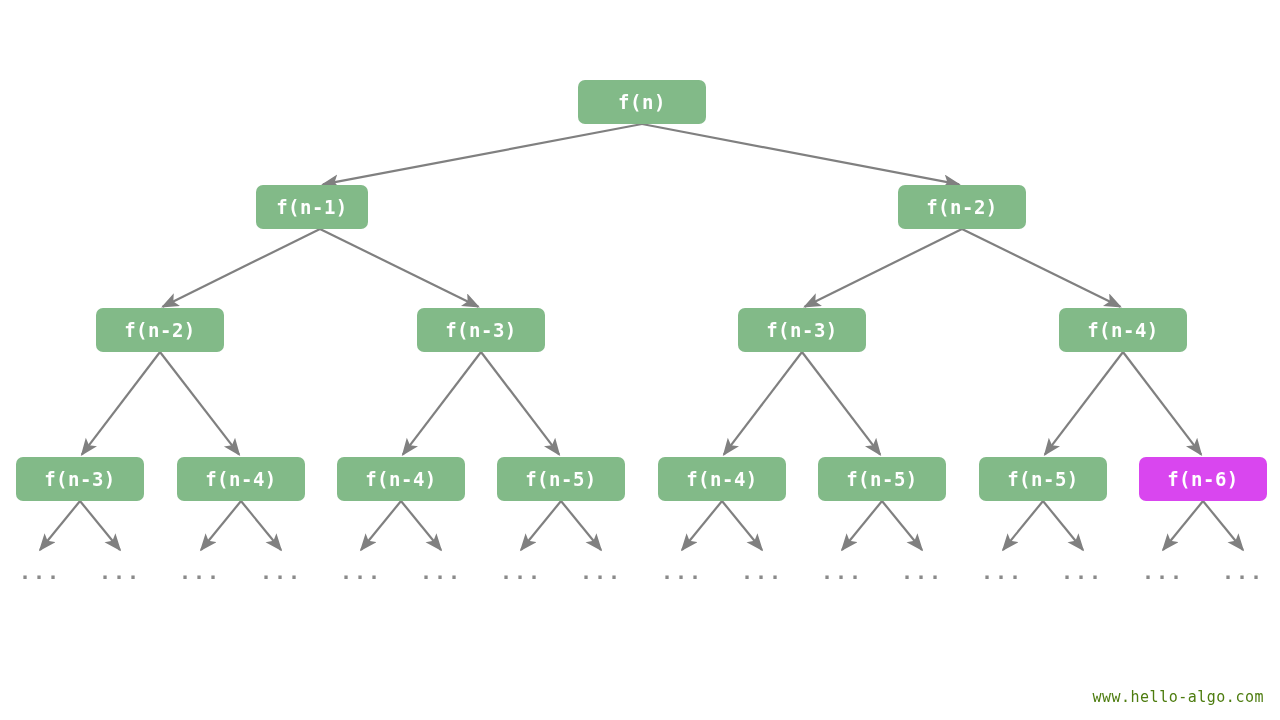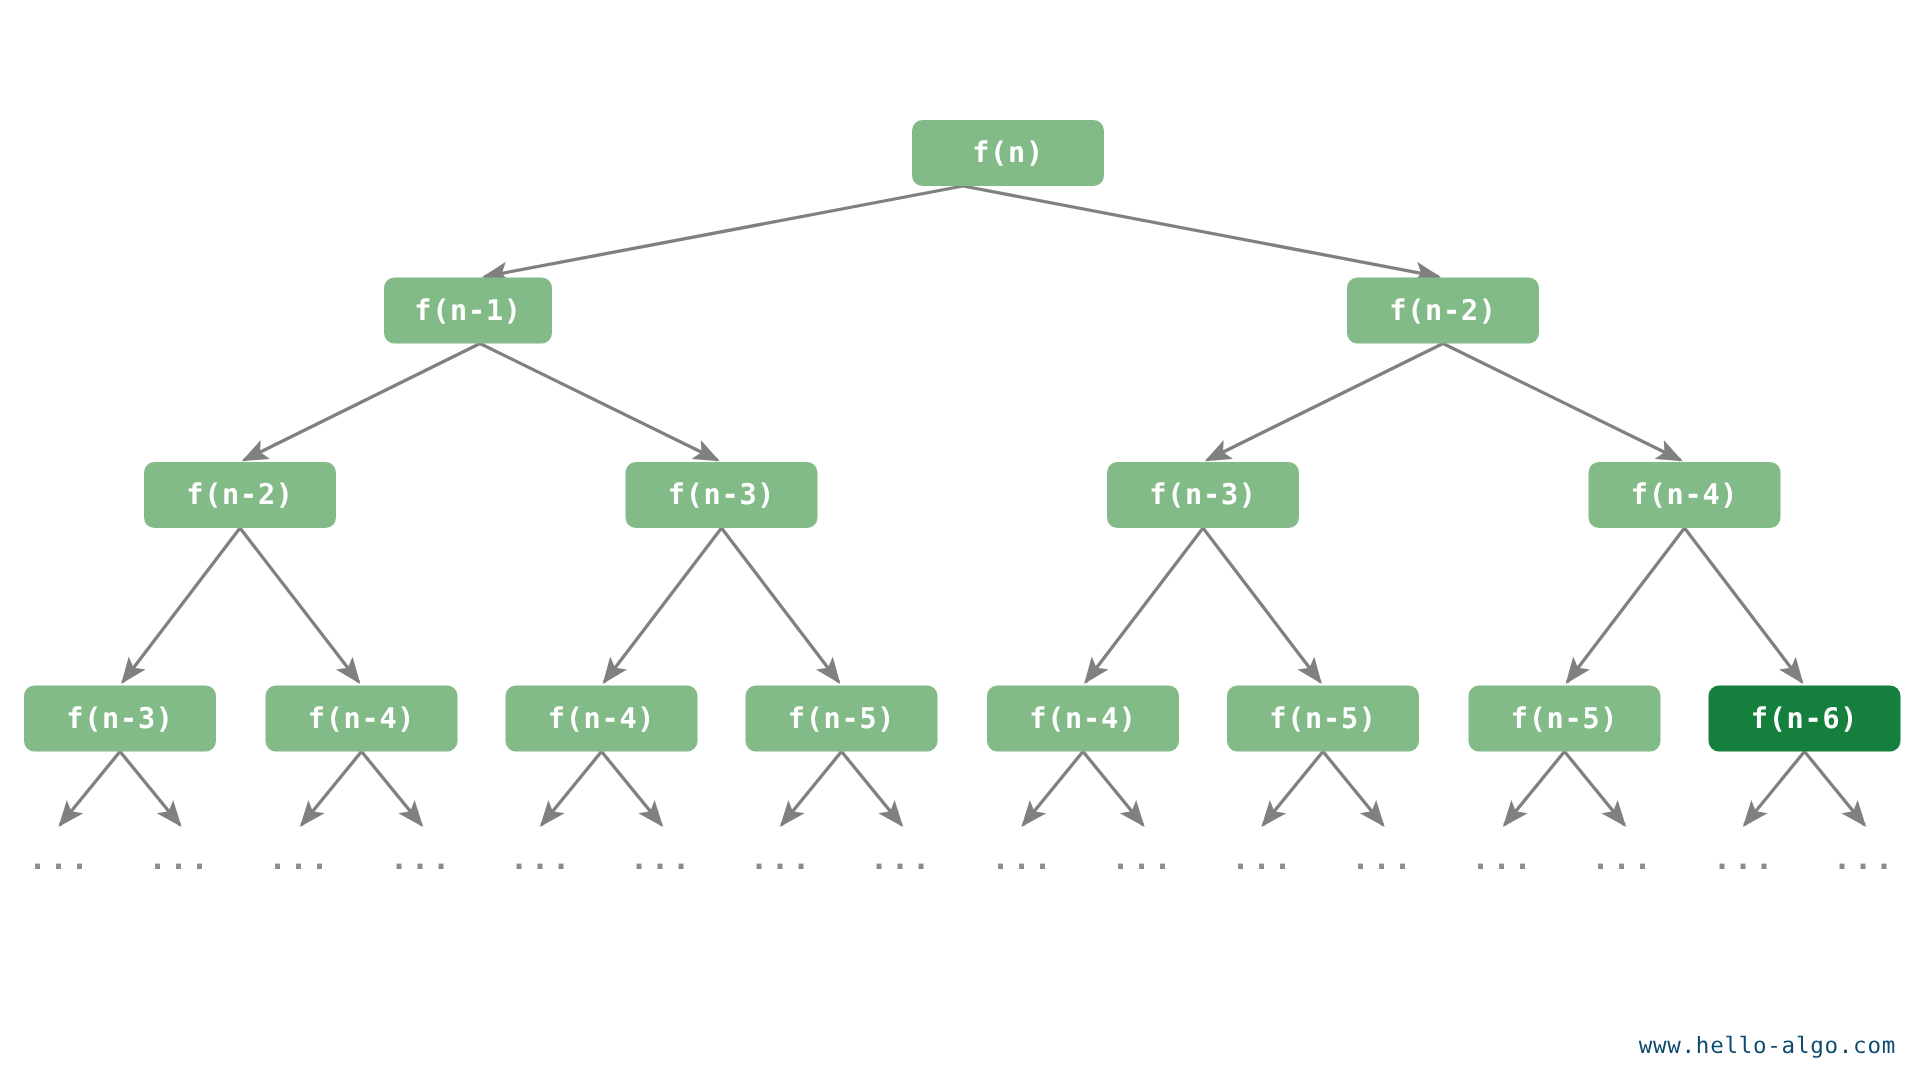--- a/index.html
+++ b/index.html
@@ -51,21 +51,21 @@
     display: flex;
     align-items: center;
     justify-content: center;
     white-space: nowrap;
     z-index: 2;
   }
   #watermark {
     position: absolute;
     right: 16px;
     bottom: 14px;
-    color: #0c4a6e;
+    color: #4d7c0f;
     font-family: "DejaVu Sans Mono", monospace;
     font-size: 15px;
     letter-spacing: 0.5px;
     white-space: nowrap;
   }
 </style>
 </head>
 <body>
 
 <div id="canvas">
@@ -104,35 +104,35 @@
         <line x1="882" y1="501" x2="842" y2="550" stroke="#808080" stroke-width="2.2" marker-end="url(#arrowhead)"></line>
         <line x1="882" y1="501" x2="922" y2="550" stroke="#808080" stroke-width="2.2" marker-end="url(#arrowhead)"></line>
         <line x1="1043" y1="501" x2="1003" y2="550" stroke="#808080" stroke-width="2.2" marker-end="url(#arrowhead)"></line>
         <line x1="1043" y1="501" x2="1083" y2="550" stroke="#808080" stroke-width="2.2" marker-end="url(#arrowhead)"></line>
         <line x1="1203" y1="501" x2="1163" y2="550" stroke="#808080" stroke-width="2.2" marker-end="url(#arrowhead)"></line>
         <line x1="1203" y1="501" x2="1243" y2="550" stroke="#808080" stroke-width="2.2" marker-end="url(#arrowhead)"></line>
       </g>
   </svg>
 
   <div id="node-layer">
-      <div class="node" style="left: 608px; top: 80px; width: 128px; height: 44px; background: rgb(130, 186, 136); color: rgb(255, 255, 255);">f(n)</div>
+      <div class="node" style="left: 578px; top: 80px; width: 128px; height: 44px; background: rgb(130, 186, 136); color: rgb(255, 255, 255);">f(n)</div>
       <div class="node" style="left: 256px; top: 185px; width: 112px; height: 44px; background: rgb(130, 186, 136); color: rgb(255, 255, 255);">f(n-1)</div>
       <div class="node" style="left: 898px; top: 185px; width: 128px; height: 44px; background: rgb(130, 186, 136); color: rgb(255, 255, 255);">f(n-2)</div>
       <div class="node" style="left: 96px; top: 308px; width: 128px; height: 44px; background: rgb(130, 186, 136); color: rgb(255, 255, 255);">f(n-2)</div>
       <div class="node" style="left: 417px; top: 308px; width: 128px; height: 44px; background: rgb(130, 186, 136); color: rgb(255, 255, 255);">f(n-3)</div>
       <div class="node" style="left: 738px; top: 308px; width: 128px; height: 44px; background: rgb(130, 186, 136); color: rgb(255, 255, 255);">f(n-3)</div>
       <div class="node" style="left: 1059px; top: 308px; width: 128px; height: 44px; background: rgb(130, 186, 136); color: rgb(255, 255, 255);">f(n-4)</div>
       <div class="node" style="left: 16px; top: 457px; width: 128px; height: 44px; background: rgb(130, 186, 136); color: rgb(255, 255, 255);">f(n-3)</div>
       <div class="node" style="left: 177px; top: 457px; width: 128px; height: 44px; background: rgb(130, 186, 136); color: rgb(255, 255, 255);">f(n-4)</div>
       <div class="node" style="left: 337px; top: 457px; width: 128px; height: 44px; background: rgb(130, 186, 136); color: rgb(255, 255, 255);">f(n-4)</div>
       <div class="node" style="left: 497px; top: 457px; width: 128px; height: 44px; background: rgb(130, 186, 136); color: rgb(255, 255, 255);">f(n-5)</div>
       <div class="node" style="left: 658px; top: 457px; width: 128px; height: 44px; background: rgb(130, 186, 136); color: rgb(255, 255, 255);">f(n-4)</div>
       <div class="node" style="left: 818px; top: 457px; width: 128px; height: 44px; background: rgb(130, 186, 136); color: rgb(255, 255, 255);">f(n-5)</div>
       <div class="node" style="left: 979px; top: 457px; width: 128px; height: 44px; background: rgb(130, 186, 136); color: rgb(255, 255, 255);">f(n-5)</div>
-      <div class="node" style="left: 1139px; top: 457px; width: 128px; height: 44px; background: #15803d; color: rgb(255, 255, 255);">f(n-6)</div>
+      <div class="node" style="left: 1139px; top: 457px; width: 128px; height: 44px; background: #d946ef; color: rgb(255, 255, 255);">f(n-6)</div>
       <div class="ellipsis" style="left: 10px; top: 560px; width: 60px; height: 24px; color: rgb(138, 138, 138);">...</div>
       <div class="ellipsis" style="left: 90px; top: 560px; width: 60px; height: 24px; color: rgb(138, 138, 138);">...</div>
       <div class="ellipsis" style="left: 170px; top: 560px; width: 60px; height: 24px; color: rgb(138, 138, 138);">...</div>
       <div class="ellipsis" style="left: 251px; top: 560px; width: 60px; height: 24px; color: rgb(138, 138, 138);">...</div>
       <div class="ellipsis" style="left: 331px; top: 560px; width: 60px; height: 24px; color: rgb(138, 138, 138);">...</div>
       <div class="ellipsis" style="left: 411px; top: 560px; width: 60px; height: 24px; color: rgb(138, 138, 138);">...</div>
       <div class="ellipsis" style="left: 491px; top: 560px; width: 60px; height: 24px; color: rgb(138, 138, 138);">...</div>
       <div class="ellipsis" style="left: 571px; top: 560px; width: 60px; height: 24px; color: rgb(138, 138, 138);">...</div>
       <div class="ellipsis" style="left: 652px; top: 560px; width: 60px; height: 24px; color: rgb(138, 138, 138);">...</div>
       <div class="ellipsis" style="left: 732px; top: 560px; width: 60px; height: 24px; color: rgb(138, 138, 138);">...</div>

